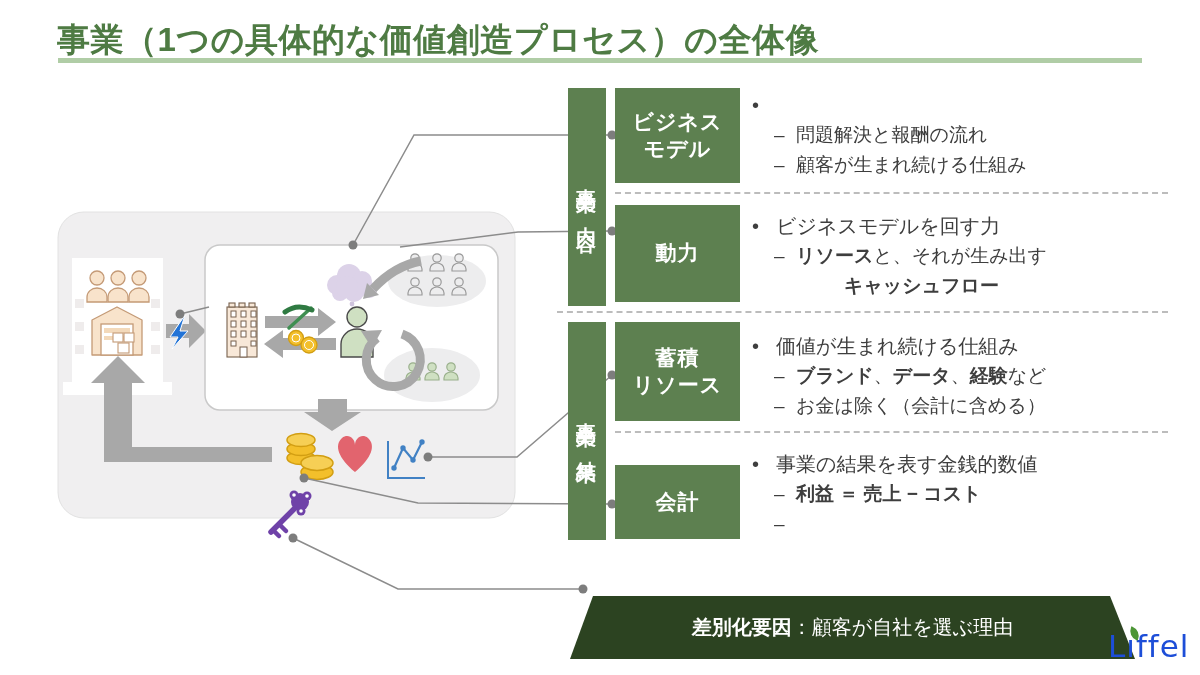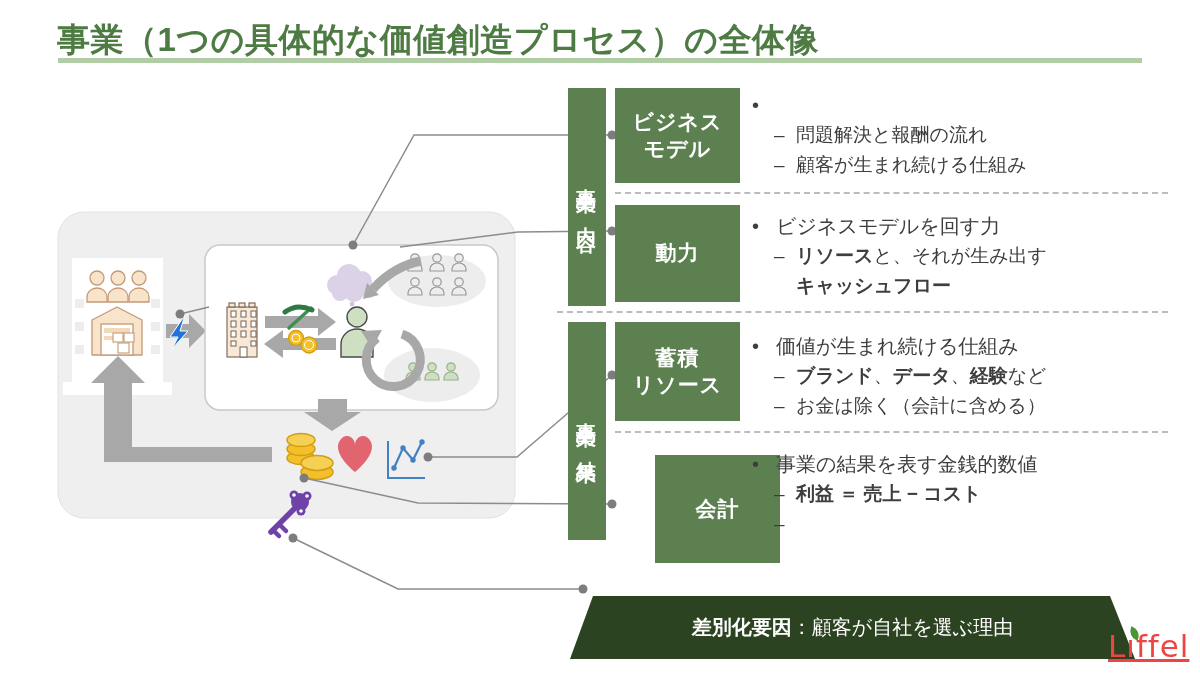--- a/index.html
+++ b/index.html
@@ -15,38 +15,38 @@
   .bar{position:absolute;left:568px;width:38px;background:var(--green);color:#fff;
        display:flex;align-items:center;justify-content:center;
        writing-mode:vertical-rl;text-orientation:upright;
        font-size:20px;font-weight:700;letter-spacing:5px;}
   .bar1{top:88px;height:218px;}
   .bar2{top:322px;height:218px;}
   .gbox{position:absolute;left:615px;width:125px;background:var(--green);color:#fff;
         display:flex;align-items:center;justify-content:center;text-align:center;
         font-size:21px;font-weight:700;line-height:1.25;white-space:pre-line;letter-spacing:1px;}
   .box0{top:88px;height:95px;} .box1{top:205px;height:97px;}
-  .box2{top:322px;height:99px;} .box3{top:455px;height:108px;margin-left:40px;}
+  .box2{top:322px;height:99px;} .box3{top:465px;height:74px;}
   .blk{position:absolute;left:752px;width:430px;color:var(--text);}
   .blk0{top:90px;} .blk1{top:211px;} .blk2{top:331px;} .blk3{top:449px;}
   .main{display:flex;font-size:20px;line-height:30px;}
   .main .mk{width:24px;flex:0 0 24px;}
   .sub{display:flex;font-size:19px;line-height:30px;margin-left:22px;}
   .sub .mk{width:22px;flex:0 0 22px;}
-  .subtext{white-space:pre-line;}
+  .subtext{white-space:pre-line;text-align:center;}
   .b{font-weight:700;}
   .sep{position:absolute;border-top:2px dashed #bcbcbc;height:0;}
   .sep1{left:615px;top:192px;width:553px;}
   .sep2{left:557px;top:311px;width:611px;}
   .sep3{left:615px;top:431px;width:553px;}
   .banner{position:absolute;left:570px;top:557px;width:565px;height:63px;background:var(--dark-green);
           clip-path:polygon(23px 0,540px 0,565px 63px,0 63px);
           color:#fff;font-size:20px;line-height:63px;text-align:center;margin-top:39px;}
   .logo{position:absolute;left:1108px;top:628px;font-family:"DejaVu Sans","Liberation Sans",sans-serif;
-        font-size:31px;color:#ef4444;letter-spacing:1px;text-decoration:underline;}
+        font-size:31px;color:#1d4ed8;letter-spacing:1px;}
   .leaf{position:absolute;left:21px;top:0px;width:11px;height:11px;background:#4d9636;
         border-radius:0 90% 0 90%;transform:rotate(22deg);}
 </style>
 </head>
 <body>
 
 <div class="page">
 
   <div class="title">事業（1つの具体的な価値創造プロセス）の全体像</div>
   <div class="title-underline"></div>

